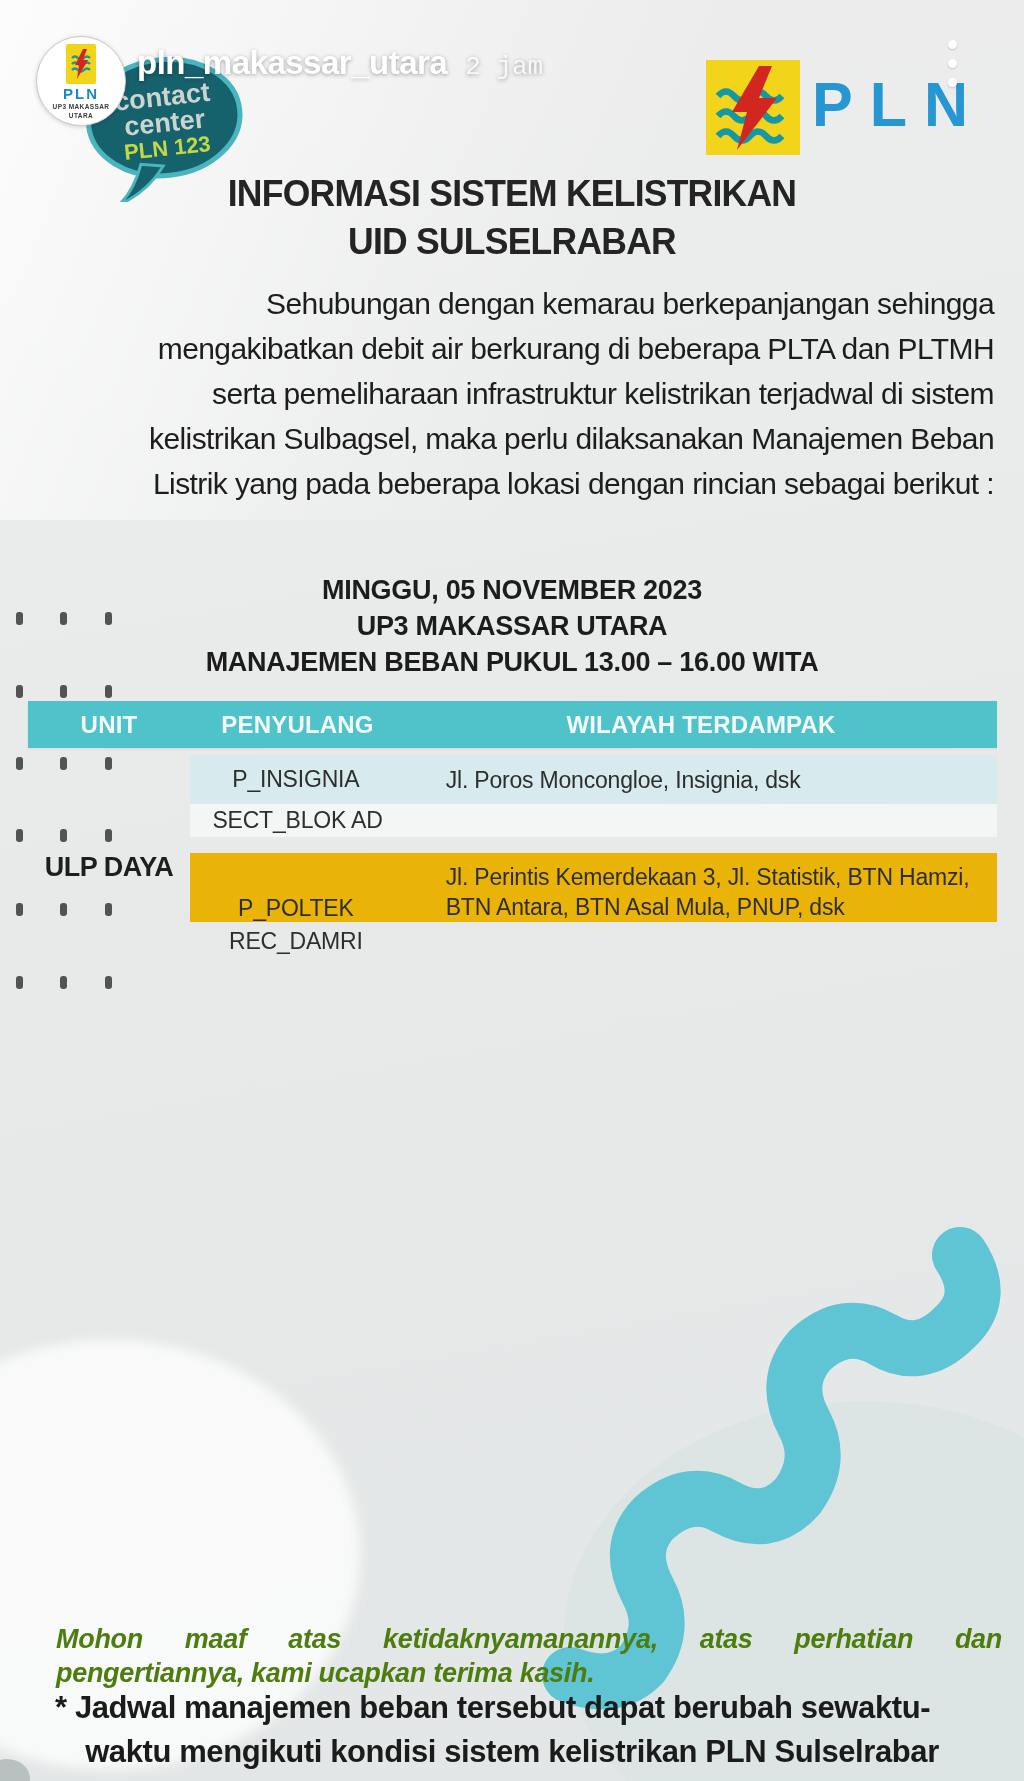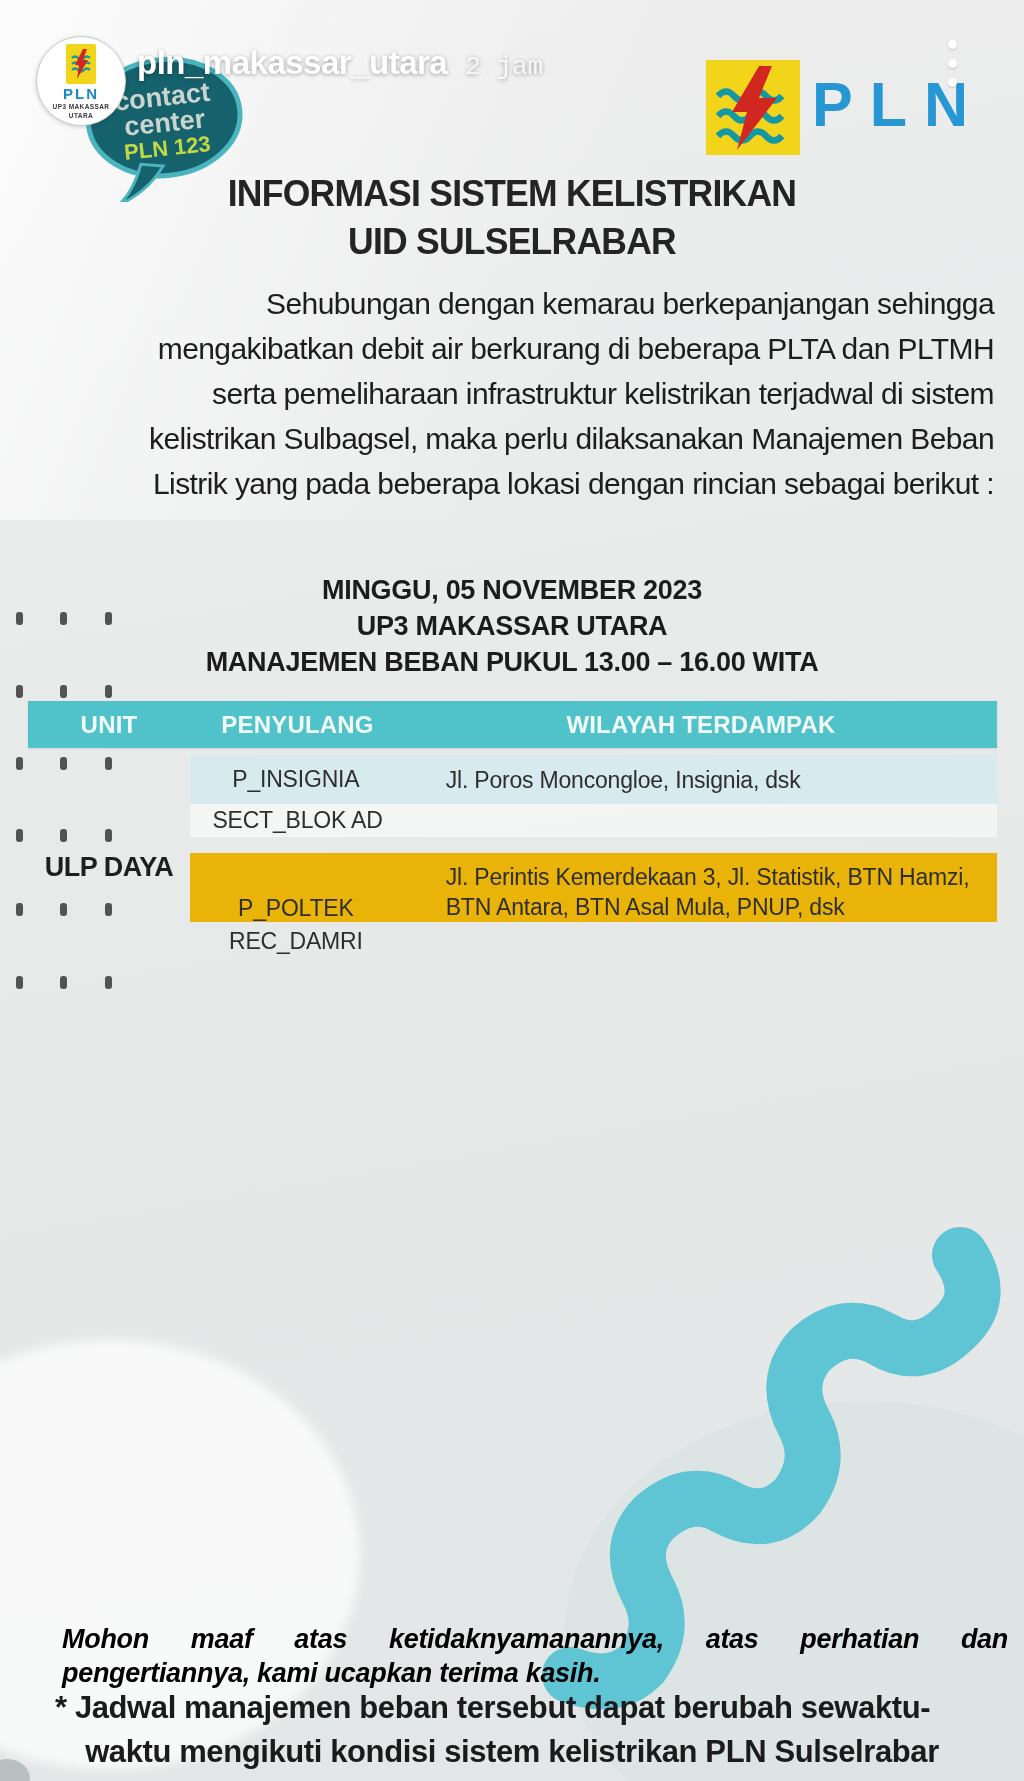--- a/index.html
+++ b/index.html
@@ -65,21 +65,21 @@
   .cell-pen{width:215px;text-align:center;font-size:23px;color:#2e2e2e;letter-spacing:-.2px;}
   .cell-wil{width:560px;padding-left:26px;font-size:23px;color:#2e2e2e;line-height:30px;letter-spacing:-.2px;}
   .unit-group{position:absolute;left:0;top:150px;width:162px;height:32px;display:flex;align-items:center;justify-content:center;
     font-size:27px;font-weight:bold;color:#1e1e1e;letter-spacing:-.5px;}
 
   
   .wave{position:absolute;left:0;top:0;z-index:6;}
 
   
   .apology{position:absolute;left:56px;top:1622px;width:946px;z-index:12;
-    font-size:27px;font-weight:bold;font-style:italic;color:#000000;line-height:34px;letter-spacing:-.3px;margin-left:6px;}
+    font-size:27px;font-weight:bold;font-style:italic;color:#4d7c0f;line-height:34px;letter-spacing:-.3px;}
   .apology .just{text-align:justify;text-align-last:justify;}
   .note{position:absolute;left:28px;top:1686px;width:968px;z-index:12;
     font-size:31px;font-weight:bold;color:#1b1b1b;line-height:44px;letter-spacing:-.4px;}
   .note .l1{padding-left:27px;}
   .note .l2{text-align:center;}
 </style>
 </head>
 <body>
 
 <div class="stage">

